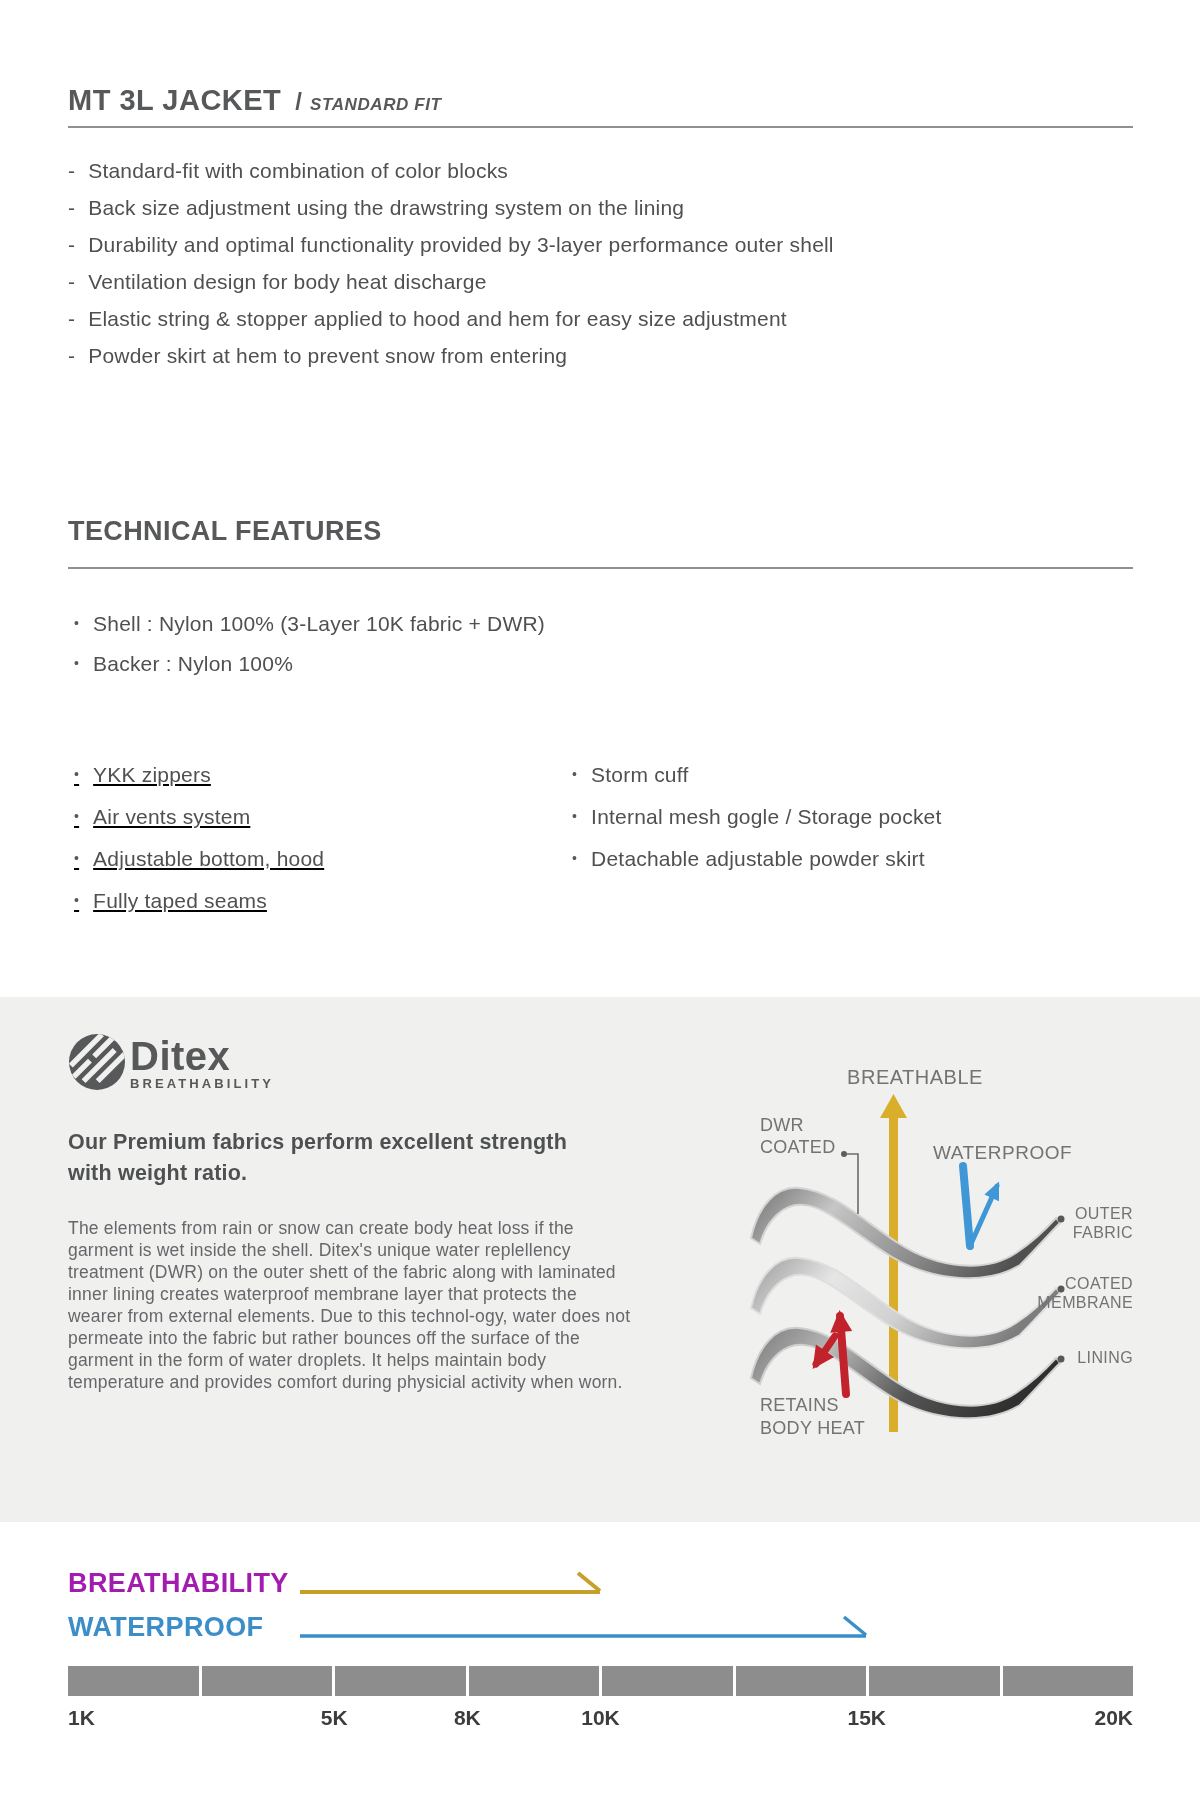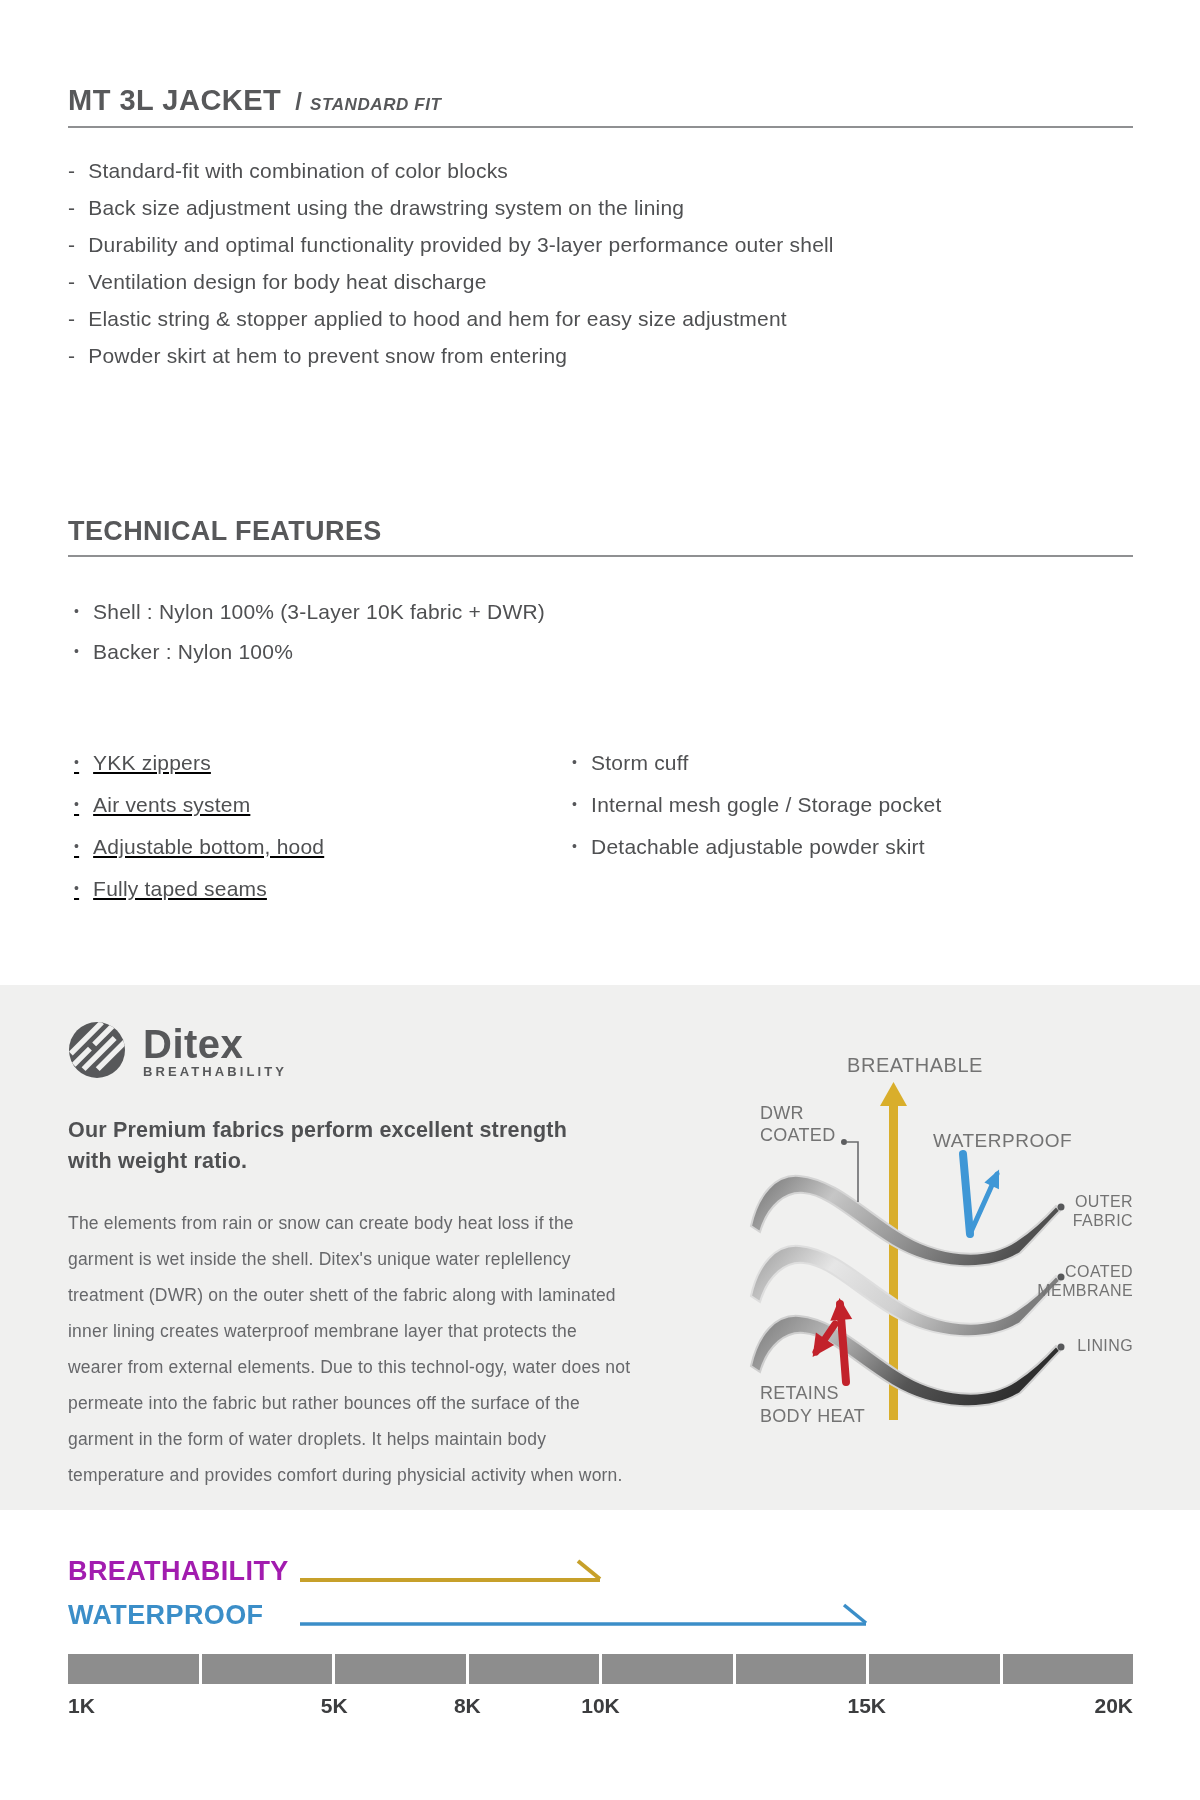--- a/index.html
+++ b/index.html
@@ -14,38 +14,38 @@
   .hdr .sep { font-size:24px; font-weight:600; color:#57585a; margin:0 8px 0 14px; }
   .hdr .subtitle { font-size:17px; font-weight:800; color:#57585a; letter-spacing:.6px;font-style:italic; }
 
   
   ul { list-style:none; }
   .features { margin-top:24px; }
   .features li { font-size:21px; color:#4f5052; line-height:37px; letter-spacing:.2px; }
   .features li::before { content:"-"; margin-right:13px; color:#4f5052; }
 
   
-  .tf-head { margin-top:142px; border-bottom:2px solid #8f9092; padding-bottom:8px; }
+  .tf-head { margin-top:142px; border-bottom:2px solid #8f9092; padding-bottom:20px; }
   .tf-head h2 { font-size:27px; font-weight:800; color:#57585a; letter-spacing:.4px; }
   .dotlist { margin-top:36px; }
   .dotlist li { font-size:21px; color:#4f5052; line-height:38px; letter-spacing:.2px; }
   .dotlist li::before { content:"•"; font-size:14px; position:relative; top:-3px; margin:0 14px 0 6px; color:#56575a; }
   .cols { display:flex; margin-top:70px; }
   .cols .col-l { flex:0 0 498px;text-decoration:underline; }
   .cols .col-r { flex:1; }
   .cols .dotlist { margin-top:0; }
   .cols .dotlist li { line-height:40px; }
 
   
   .panel { position:relative; margin-top:74px; height:525px; background:#f0f0ef; padding:38px 67px 0 68px; }
-  .brand-row { display:flex; align-items:center; gap:17px; height:58px; }
+  .brand-row { display:flex; align-items:center; gap:4px; height:58px; }
   .brand-text .brand { font-size:40px; font-weight:800; color:#57585a; line-height:36px; letter-spacing:.5px; }
   .brand-text .brand-sub { font-size:13px; font-weight:800; color:#57585a; letter-spacing:3.1px; margin-top:2px; }
   .headline { margin-top:34px; width:545px; font-size:21.5px; font-weight:700; color:#4f5052; line-height:31px; letter-spacing:.2px; }
-  .bodytext { margin-top:28px; width:568px; font-size:17.5px; color:#66676a; line-height:36px; letter-spacing:.2px; }
+  .bodytext { margin-top:28px; width:568px; font-size:17.5px; color:#66676a; line-height:22px; letter-spacing:.2px; }
 
   
   .diagram { position:absolute; left:655px; top:67px; width:480px; height:385px; }
   .diagram svg { position:absolute; left:0; top:0; }
   .dlabel { position:absolute; font-weight:400; color:#737373; }
   .lbl-breathable { left:170px; top:2px; width:180px; text-align:center; font-size:20px; letter-spacing:.5px; }
   .lbl-dwr { left:105px; top:50px; font-size:18px; line-height:22px; letter-spacing:.3px; }
   .lbl-waterproof { left:278px; top:78px; font-size:19px; letter-spacing:.5px; }
   .lbl-right { right:2px; text-align:right; font-size:16px; line-height:19px; letter-spacing:.4px; }
   .lbl-outer { top:140px; }

